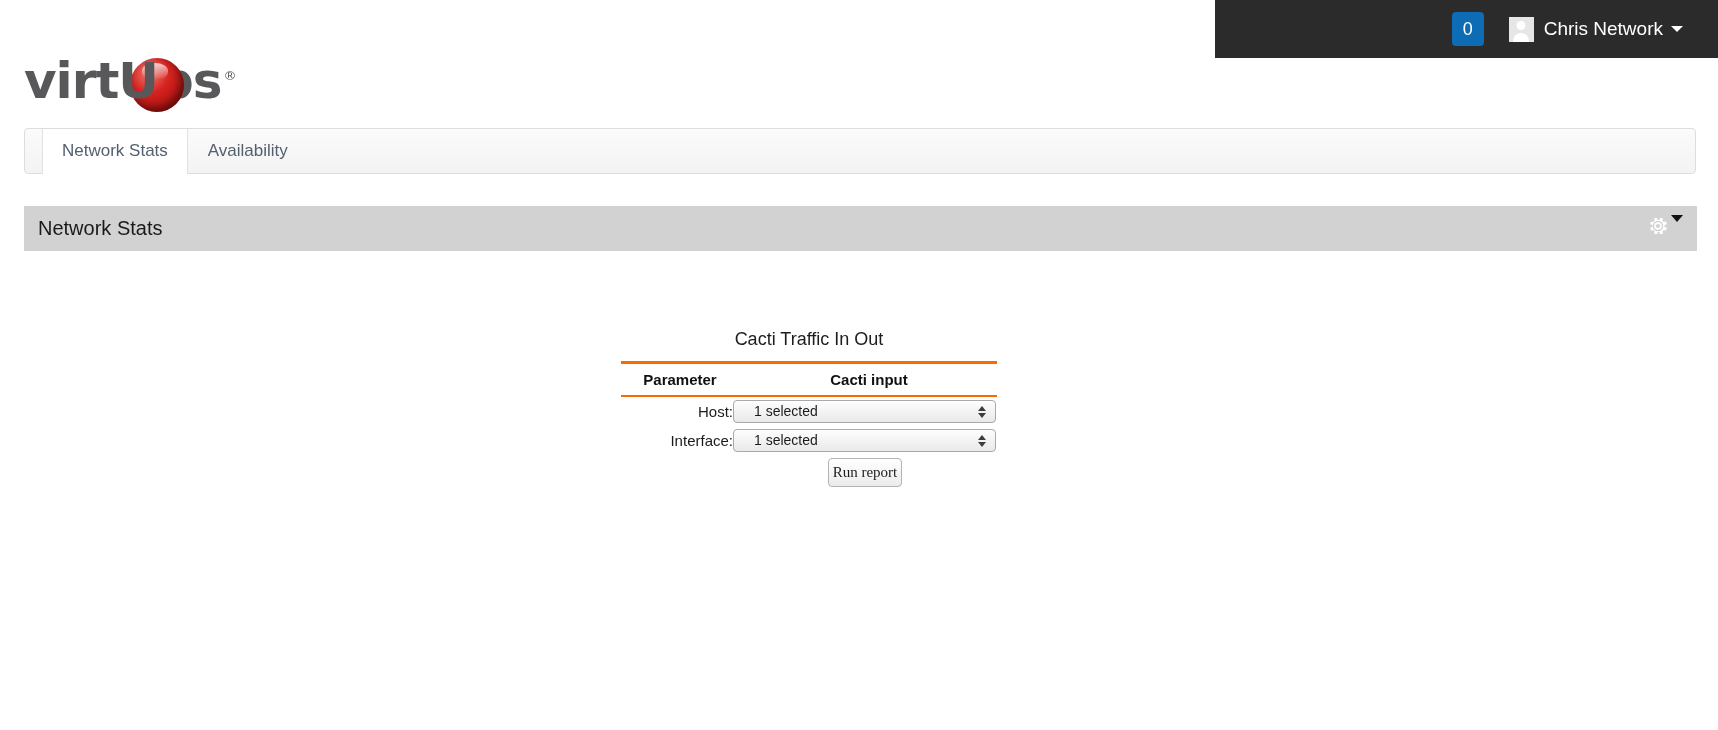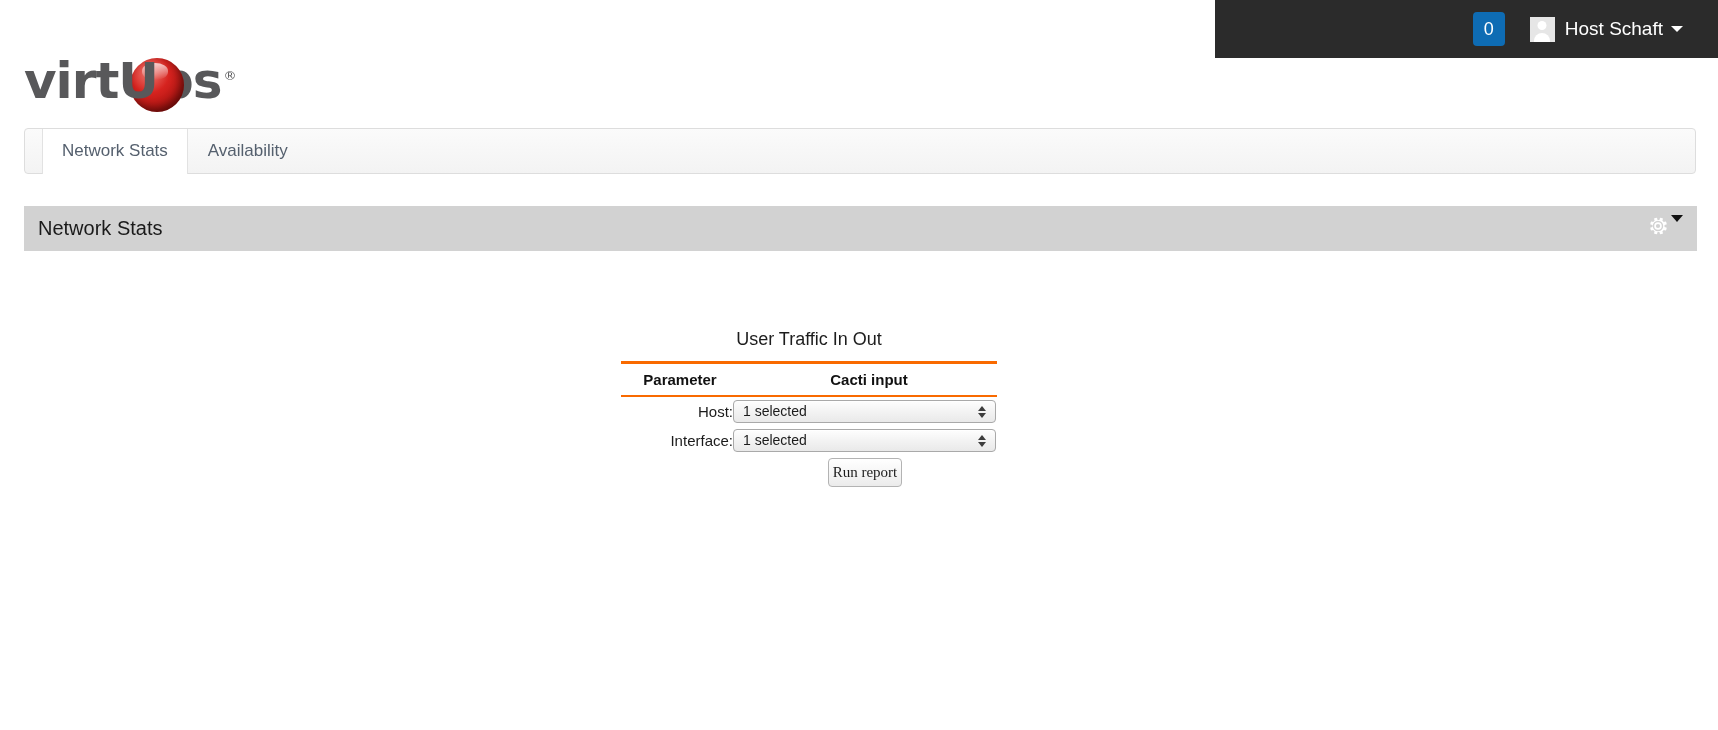--- a/index.html
+++ b/index.html
@@ -268,21 +268,21 @@
     position: relative;
     display: inline-block;
     width: 263px;
     height: 23px;
     border: 1px solid #a9a9a9;
     border-radius: 4px;
     background: linear-gradient(to bottom, #fefefe 0%, #f3f3f3 50%, #e9e9e9 100%);
     font-size: 14px;
     color: #1b1b1b;
     line-height: 21px;
-    padding-left: 9px;
+    padding-left: 20px;
     cursor: pointer;
     box-shadow: 0 1px 0 rgba(255,255,255,.8) inset;
   }
   .stepper {
     position: absolute;
     right: 9px; top: 50%;
     transform: translateY(-50%);
     display: flex;
     flex-direction: column;
     align-items: center;
@@ -311,21 +311,21 @@
 </style>
 </head>
 <body>
 
 <div class="page">
 
   <div class="navbar">
     <div class="badge-count">0</div>
     <div class="nav-item">
       <span class="avatar"></span>
-      <span>Host Schaft</span>
+      <span>Chris Network</span>
       <span class="caret-down"></span>
     </div>
   </div>
 
   <div class="logo-wrap">
     <div class="logo-text">
       <span>virt</span><span class="l-u">U</span><span>ps</span><span class="logo-reg">®</span>
       <span class="logo-ball"></span>
     </div>
   </div>
@@ -347,21 +347,21 @@
           <path fill="#ffffff" d="M12 8.2a3.8 3.8 0 1 0 0 7.6 3.8 3.8 0 0 0 0-7.6zm0 5.9a2.1 2.1 0 1 1 0-4.2 2.1 2.1 0 0 1 0 4.2z"></path>
           <path fill="#ffffff" d="M20.3 13.4l-1.8-.5a6.6 6.6 0 0 0 0-1.8l1.8-.5a.6.6 0 0 0 .4-.7l-.5-1.9a.6.6 0 0 0-.7-.4l-1.8.5a6.7 6.7 0 0 0-1.3-1.3l.5-1.8a.6.6 0 0 0-.4-.7l-1.9-.5a.6.6 0 0 0-.7.4l-.5 1.8a6.6 6.6 0 0 0-1.8 0l-.5-1.8a.6.6 0 0 0-.7-.4l-1.9.5a.6.6 0 0 0-.4.7l.5 1.8a6.7 6.7 0 0 0-1.3 1.3l-1.8-.5a.6.6 0 0 0-.7.4l-.5 1.9a.6.6 0 0 0 .4.7l1.8.5a6.6 6.6 0 0 0 0 1.8l-1.8.5a.6.6 0 0 0-.4.7l.5 1.9a.6.6 0 0 0 .7.4l1.8-.5a6.7 6.7 0 0 0 1.3 1.3l-.5 1.8a.6.6 0 0 0 .4.7l1.9.5a.6.6 0 0 0 .7-.4l.5-1.8a6.6 6.6 0 0 0 1.8 0l.5 1.8a.6.6 0 0 0 .7.4l1.9-.5a.6.6 0 0 0 .4-.7l-.5-1.8a6.7 6.7 0 0 0 1.3-1.3l1.8.5a.6.6 0 0 0 .7-.4l.5-1.9a.6.6 0 0 0-.4-.7zM12 17.2a5.2 5.2 0 1 1 0-10.4 5.2 5.2 0 0 1 0 10.4z"></path>
         </svg>
         <span class="tool-caret"></span>
       </span>
     </div>
 
     <div class="panel-body">
 
       <div class="report-form">
-        <div class="form-title">User Traffic In Out</div>
+        <div class="form-title">Cacti Traffic In Out</div>
 
         <table class="param-table">
           <thead>
             <tr>
               <th class="col-param">Parameter</th>
               <th class="col-input">Cacti input</th>
             </tr>
           </thead>
           <tbody>
 

